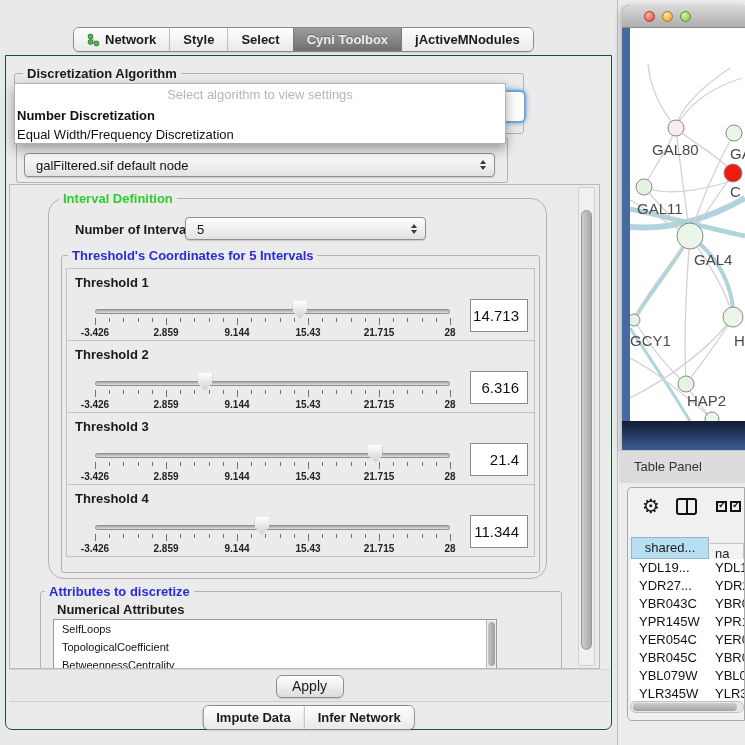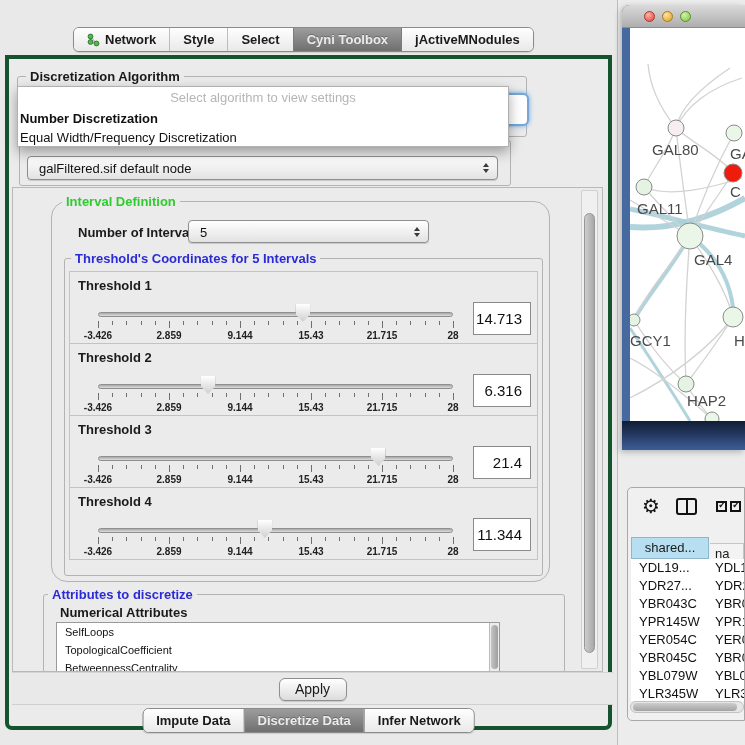--- a/index.html
+++ b/index.html
@@ -28,21 +28,21 @@
     background:linear-gradient(#fefefe,#e9e9e9); white-space:nowrap; }
   .seg + .seg { border-left:1px solid #bdbdbd; }
   .seg.selected { background:linear-gradient(#9d9d9d,#6f6f6f); color:#ececec;
     border-left-color:#7c7c7c; text-shadow:0 -1px 0 rgba(0,0,0,.25); }
   .seg.selected + .seg { border-left-color:#7c7c7c; }
   #top-tab-strip { left:73px; top:27px; }
   #bottom-tab-strip { left:50%; transform:translateX(-50%); top:649px; }
 
   
   #content-panel { position:absolute; left:5px; top:55px; width:607px; height:675px;
-    background:#ebebeb; border:4px solid #14532d; border-radius:0 0 7px 7px; }
+    background:#ebebeb; border:1px solid #14532d; border-radius:0 0 7px 7px; }
 
   .groupbox { position:absolute; border:1px solid #b3b3b3; border-radius:3px; }
   .grouplabel { position:absolute; top:-8px; left:8px; padding:0 4px;
     background:#ebebeb; font-weight:bold; font-size:13px; white-space:nowrap; }
   .grouplabel.green { color:var(--green-label); }
   .grouplabel.blue { color:var(--blue-label); }
 
   
   .combo { position:absolute; border:1px solid #8f8f8f; border-radius:4px;
     background:linear-gradient(#ffffff,#e2e2e2); box-shadow:0 1px 1px rgba(0,0,0,.15); }
@@ -441,23 +441,20 @@
         </div>
       </div>
 
       <div id="apply-bar">
         <div id="apply-btn">Apply</div>
       </div>
 
       <div id="bottom-tab-strip" class="segstrip">
           <div class="seg">
             <span>Impute Data</span>
-          </div>
-          <div class="seg selected">
-            <span>Discretize Data</span>
           </div>
           <div class="seg">
             <span>Infer Network</span>
           </div>
         </div>
     </div>
   </div>
 
   <div id="right-region">
 
@@ -514,20 +511,23 @@
               <text x="64" y="237">GAL4</text>
               <text x="0" y="318">GCY1</text>
               <text x="104" y="318">H</text>
               <text x="57" y="378">HAP2</text>
             </g>
         </svg>
       </div>
       <div class="nw-bottom"></div>
     </div>
 
+    <div id="tablepanel-bar">
+      <span id="tablepanel-title">Table Panel</span>
+    </div>
 
     <div id="table-card">
       <div class="gear">⚙</div>
       <div class="split"></div>
       <div class="cb one"></div>
       <div class="cb two"></div>
       <div id="h-c1" class="h-cell">shared...</div>
       <div id="h-c2" class="h-cell">na</div>
       <div id="t-rows">
           <div class="t-row">

